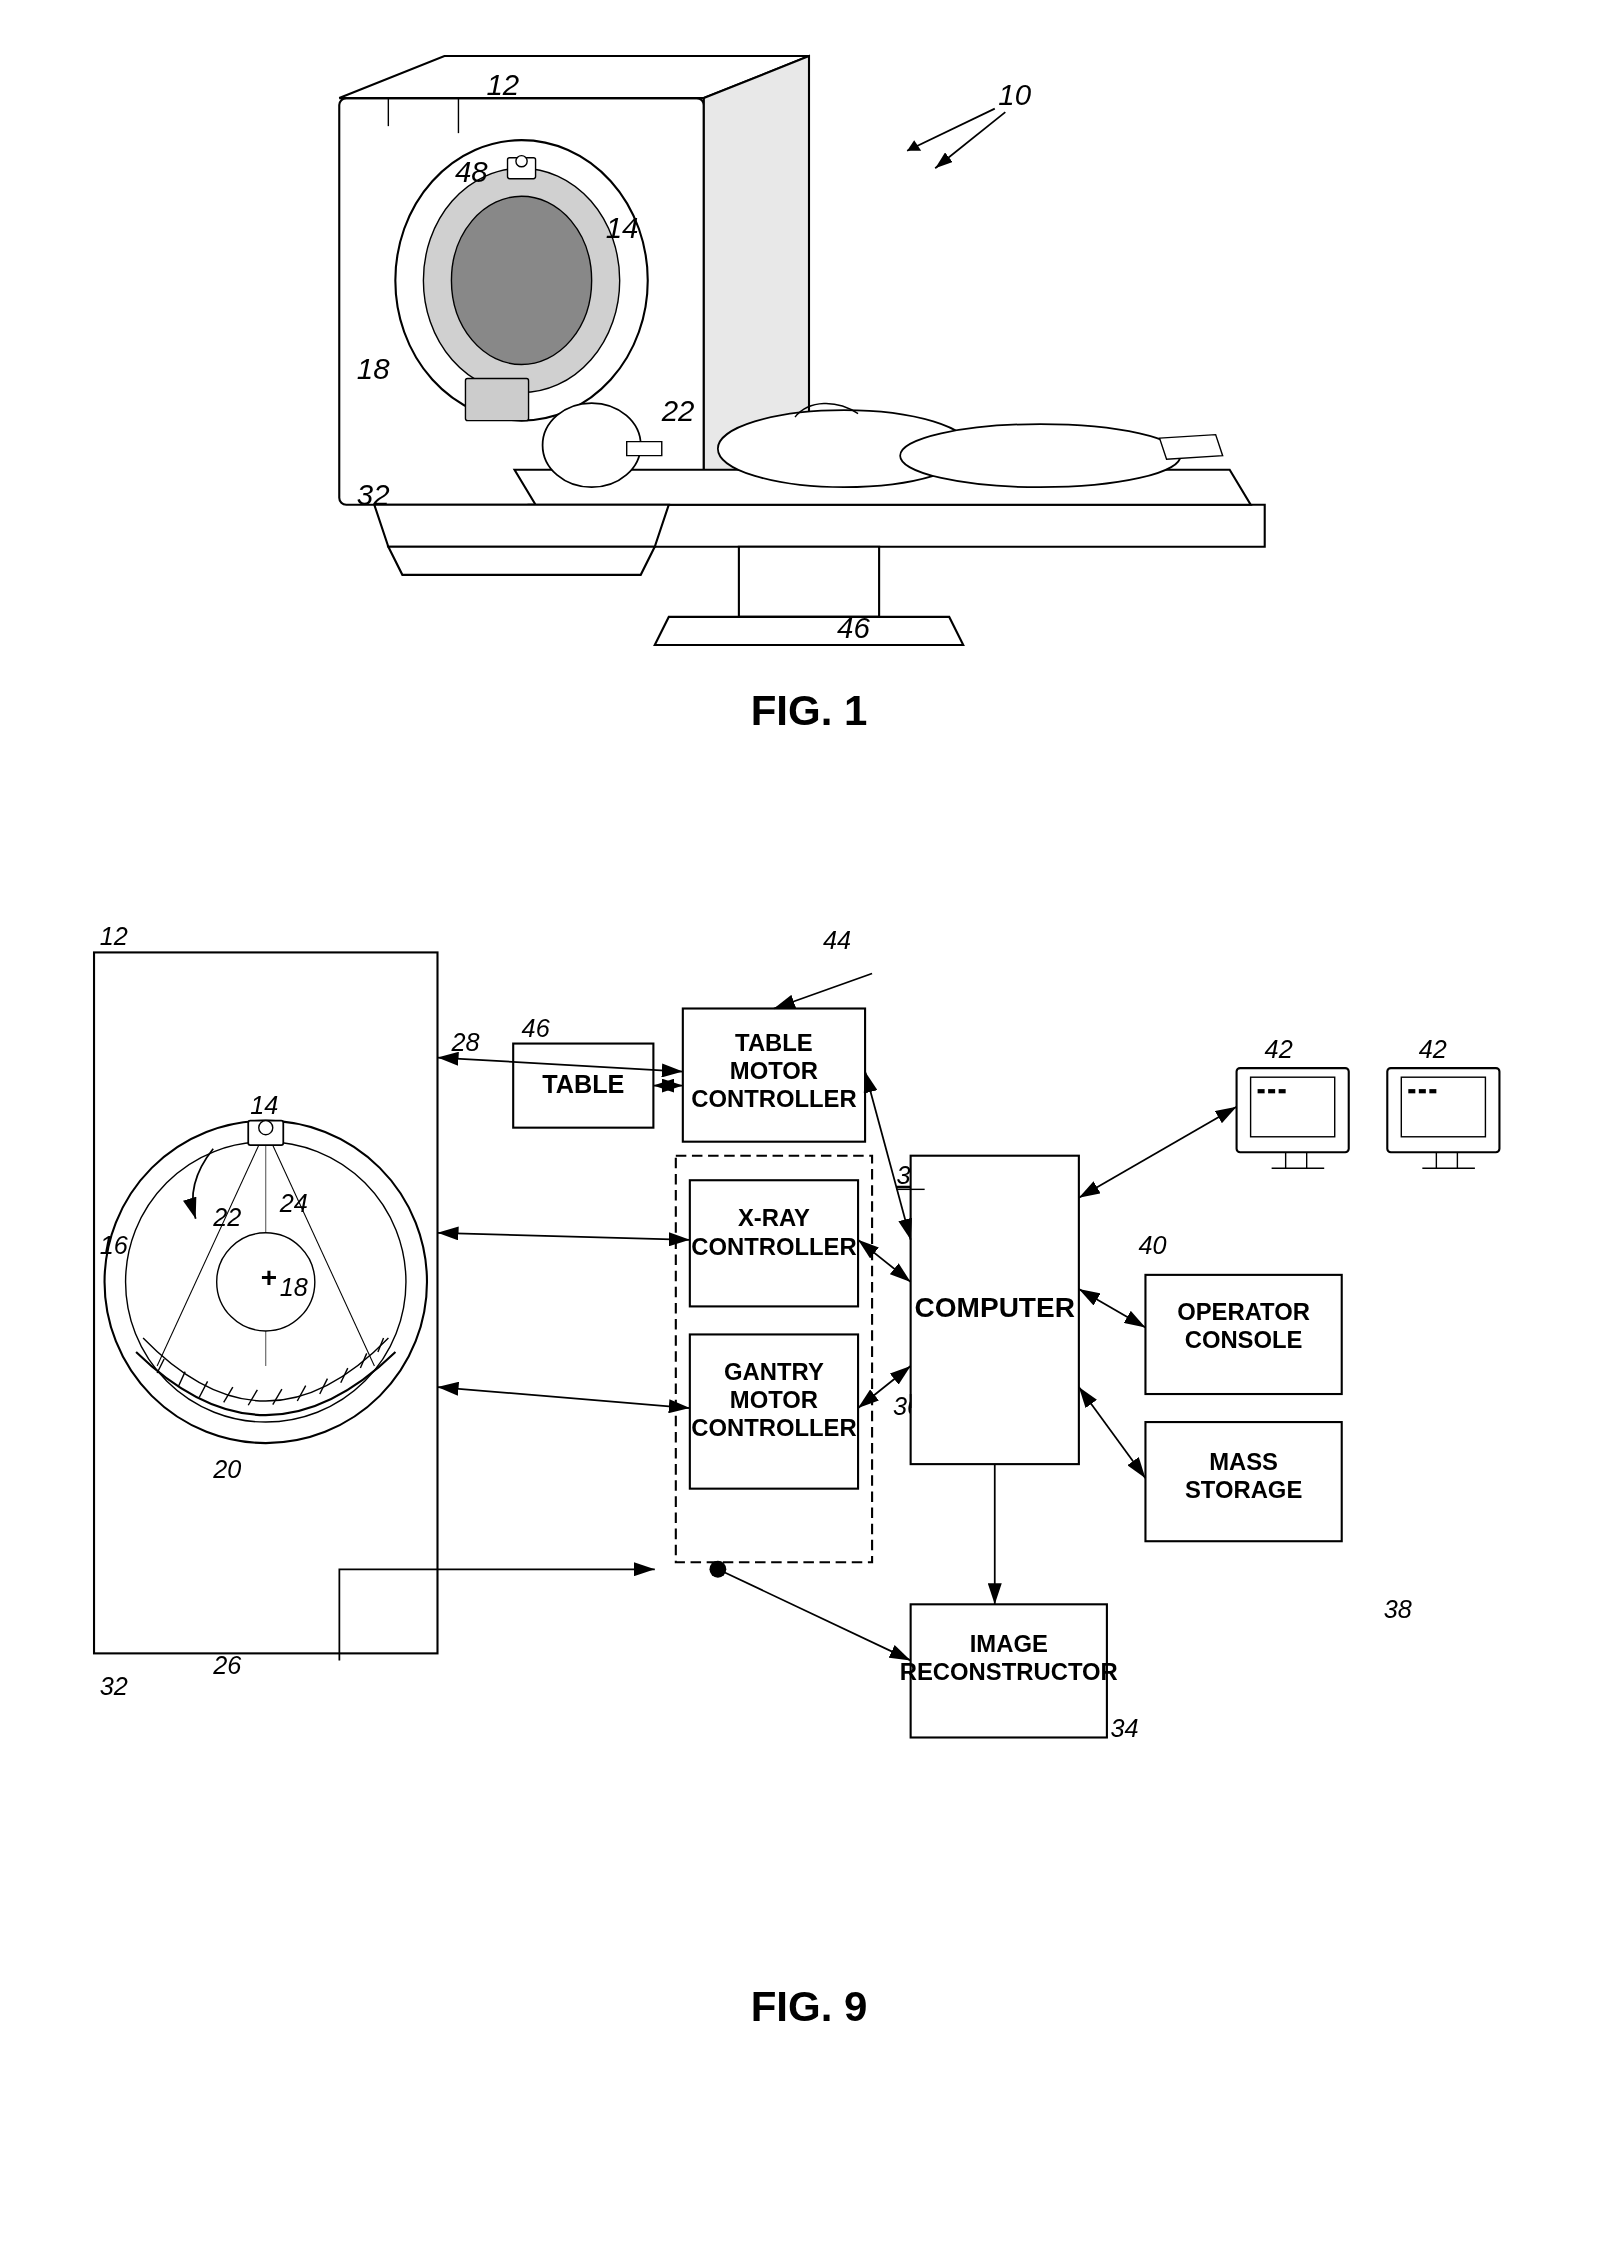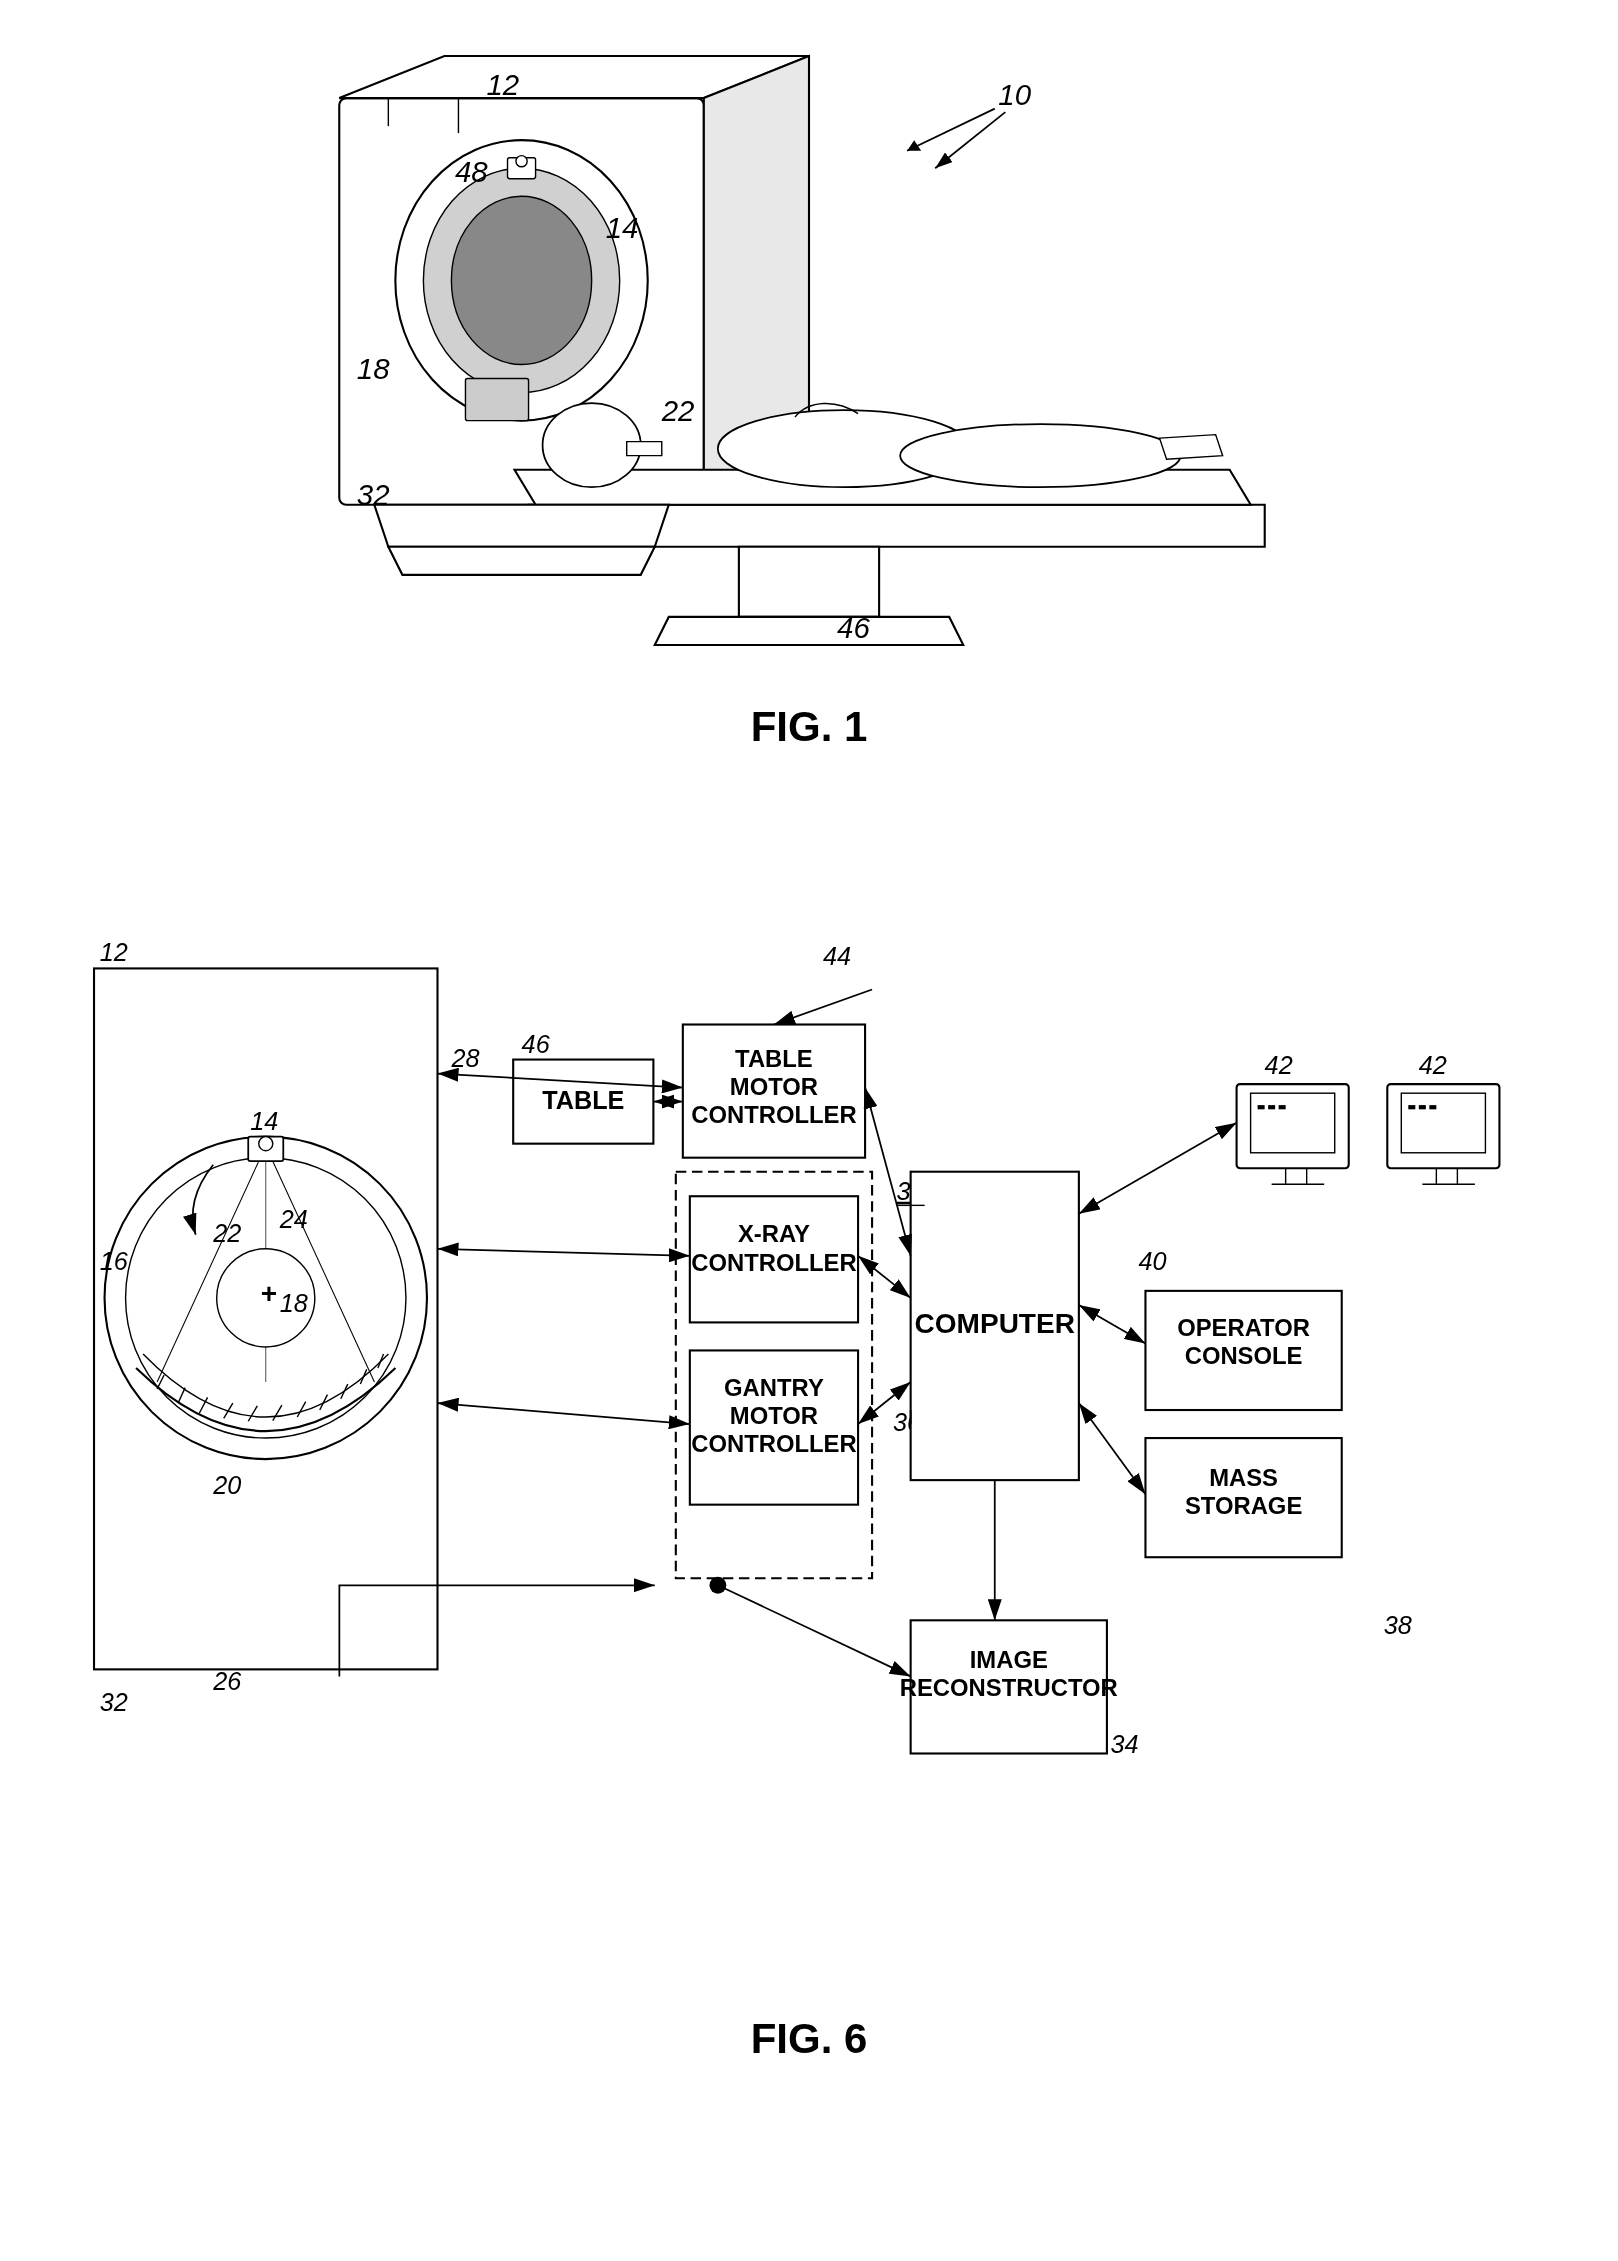--- a/index.html
+++ b/index.html
@@ -28,21 +28,21 @@
 
     .fig1-drawing {
       width: 1122px;
       height: 631px;
       position: relative;
     }
 
     .fig-caption {
       font-size: 42px;
       font-weight: bold;
-      margin-top: 30px;
+      margin-top: 14px;
       text-align: center;
     }
 
     
     .fig2-container {
       display: flex;
       flex-direction: column;
       align-items: center;
     }
 
@@ -289,17 +289,17 @@
         <path d="M 380,1260 L 380,1130 L 830,1130" stroke="#000" stroke-width="2.5" fill="none" marker-end="url(#arr)"></path>
 
         <line x1="520" y1="400" x2="870" y2="420" stroke="#000" stroke-width="2.5" marker-end="url(#arr)" marker-start="url(#arr-l)"></line>
 
         <line x1="1195" y1="880" x2="1195" y2="900" stroke="#000" stroke-width="2.5"></line>
 
         <line x1="1175" y1="588" x2="1215" y2="588" stroke="#000" stroke-width="2"></line>
 
       </svg>
     </div>
-    <div class="fig-caption">FIG. 6</div>
+    <div class="fig-caption">FIG. 9</div>
   </div>
 
 </div>
 
 
 </body></html>

